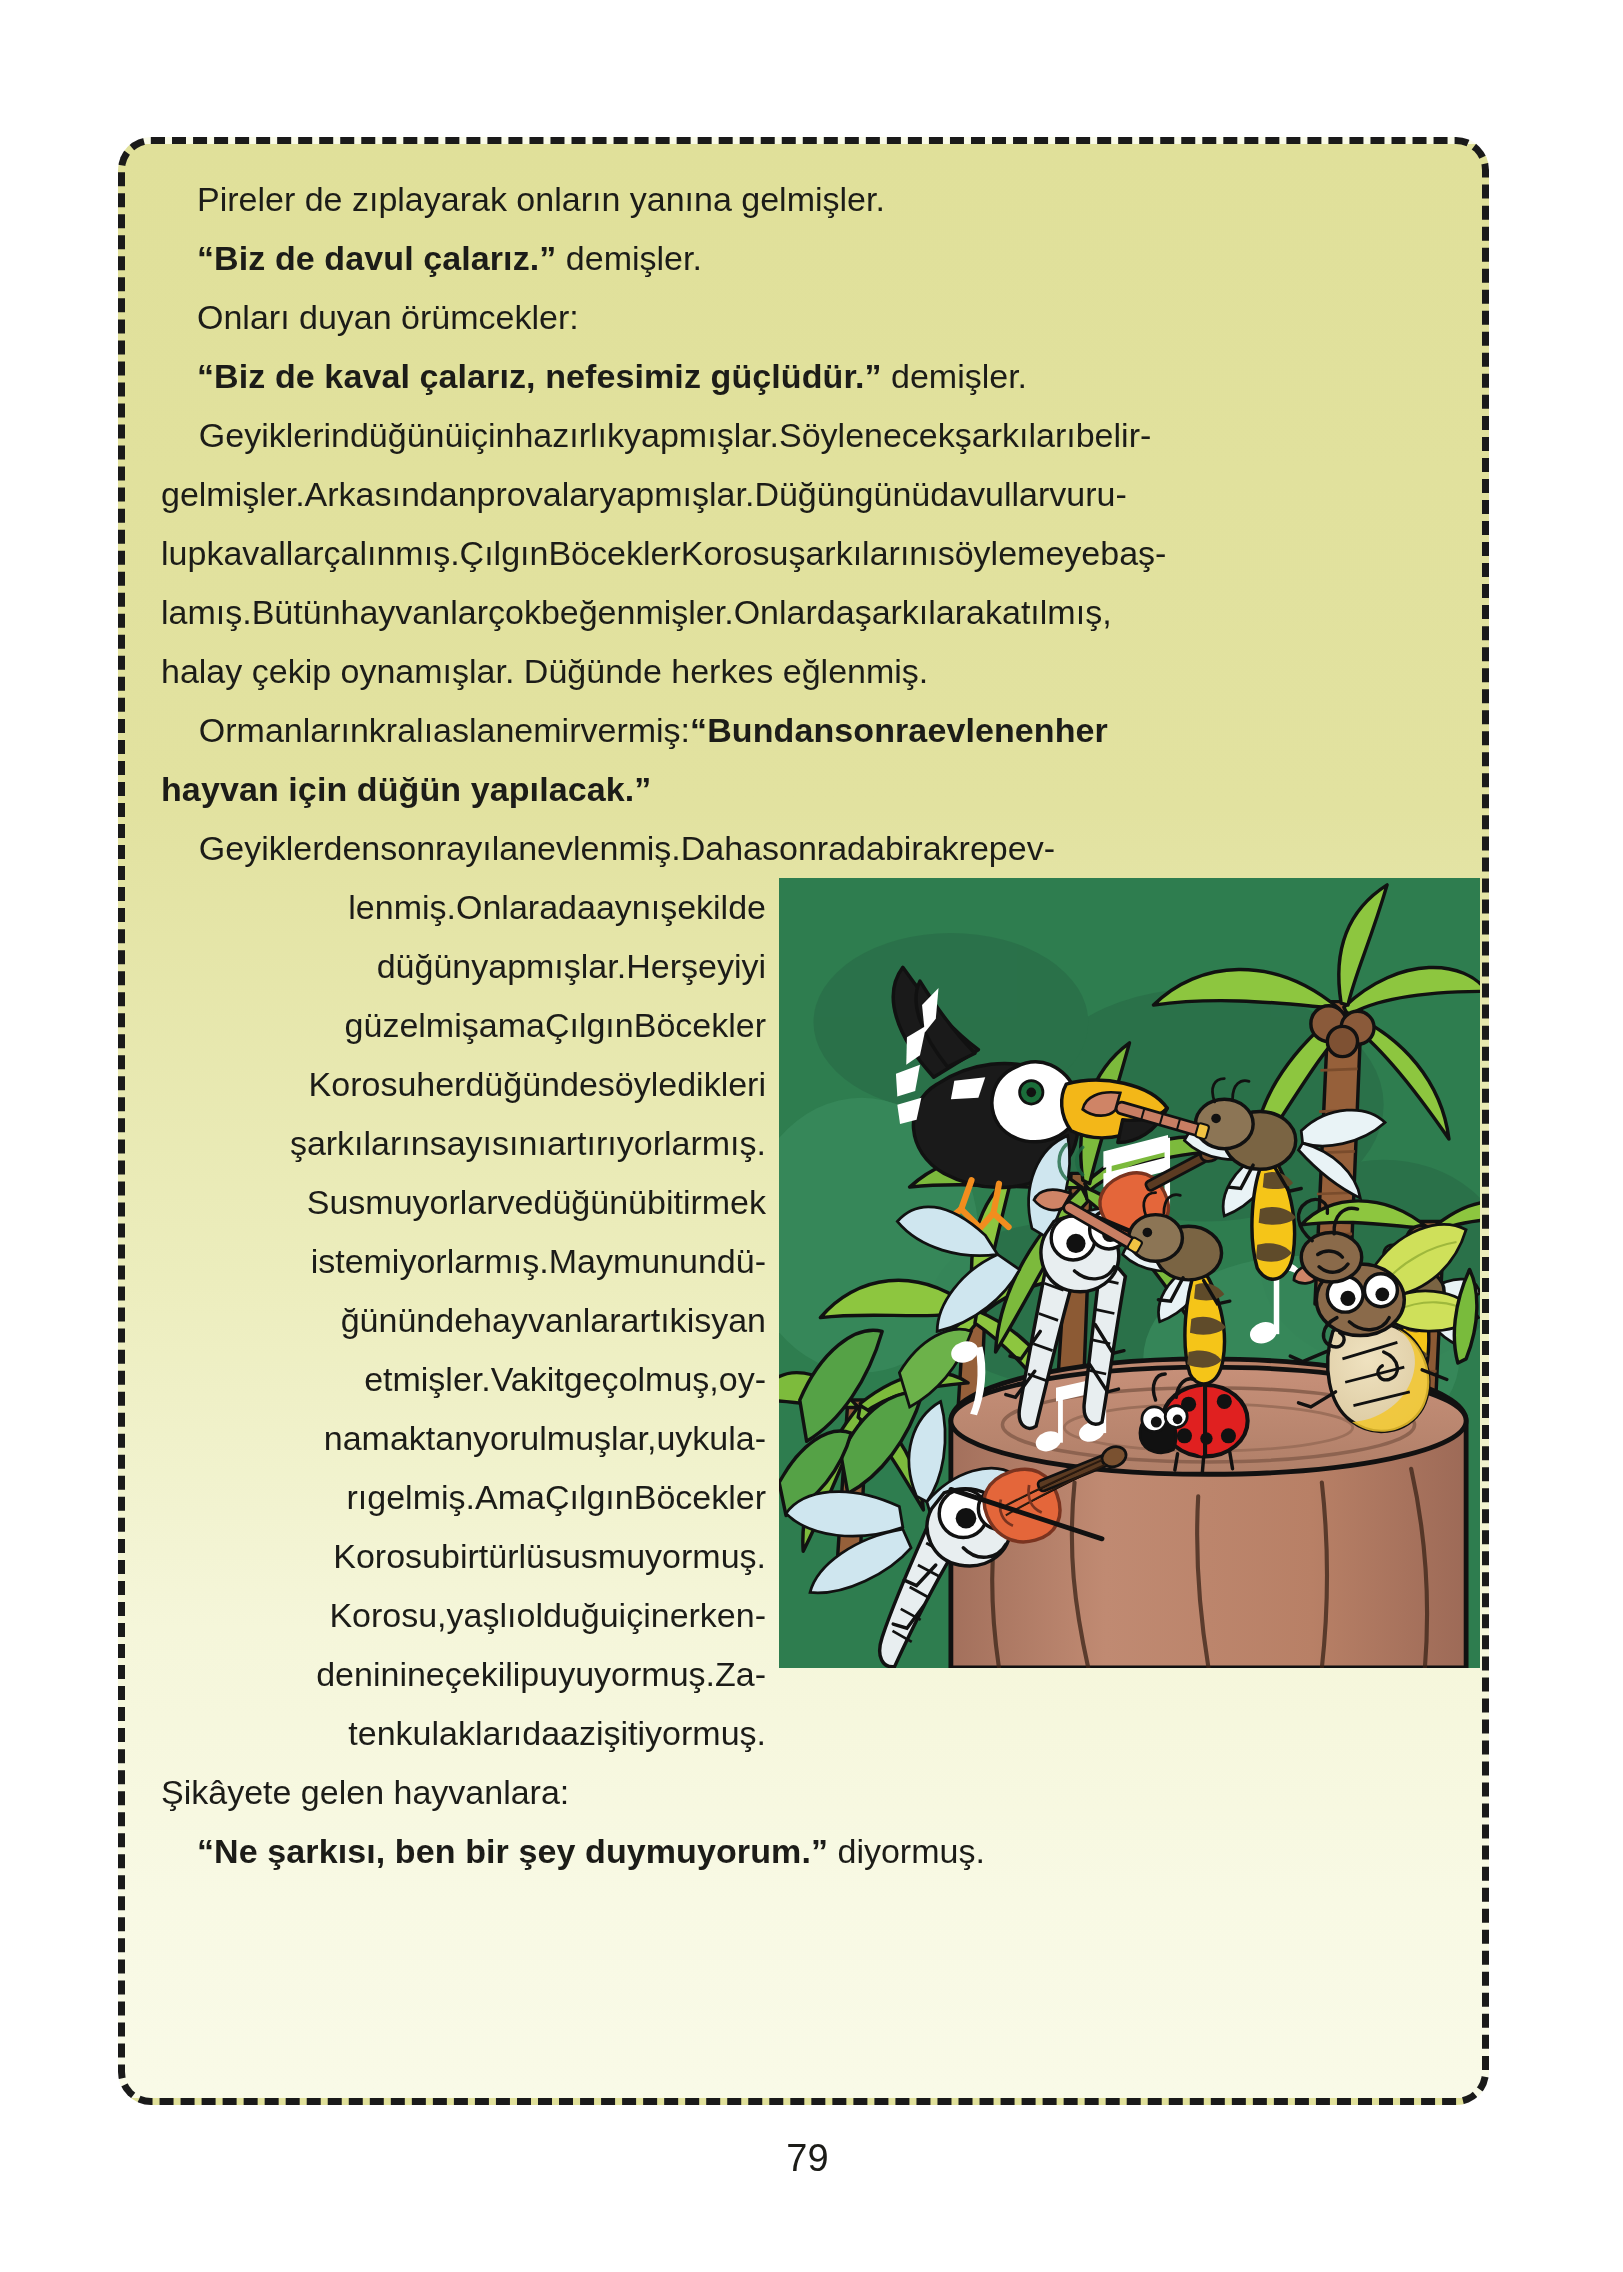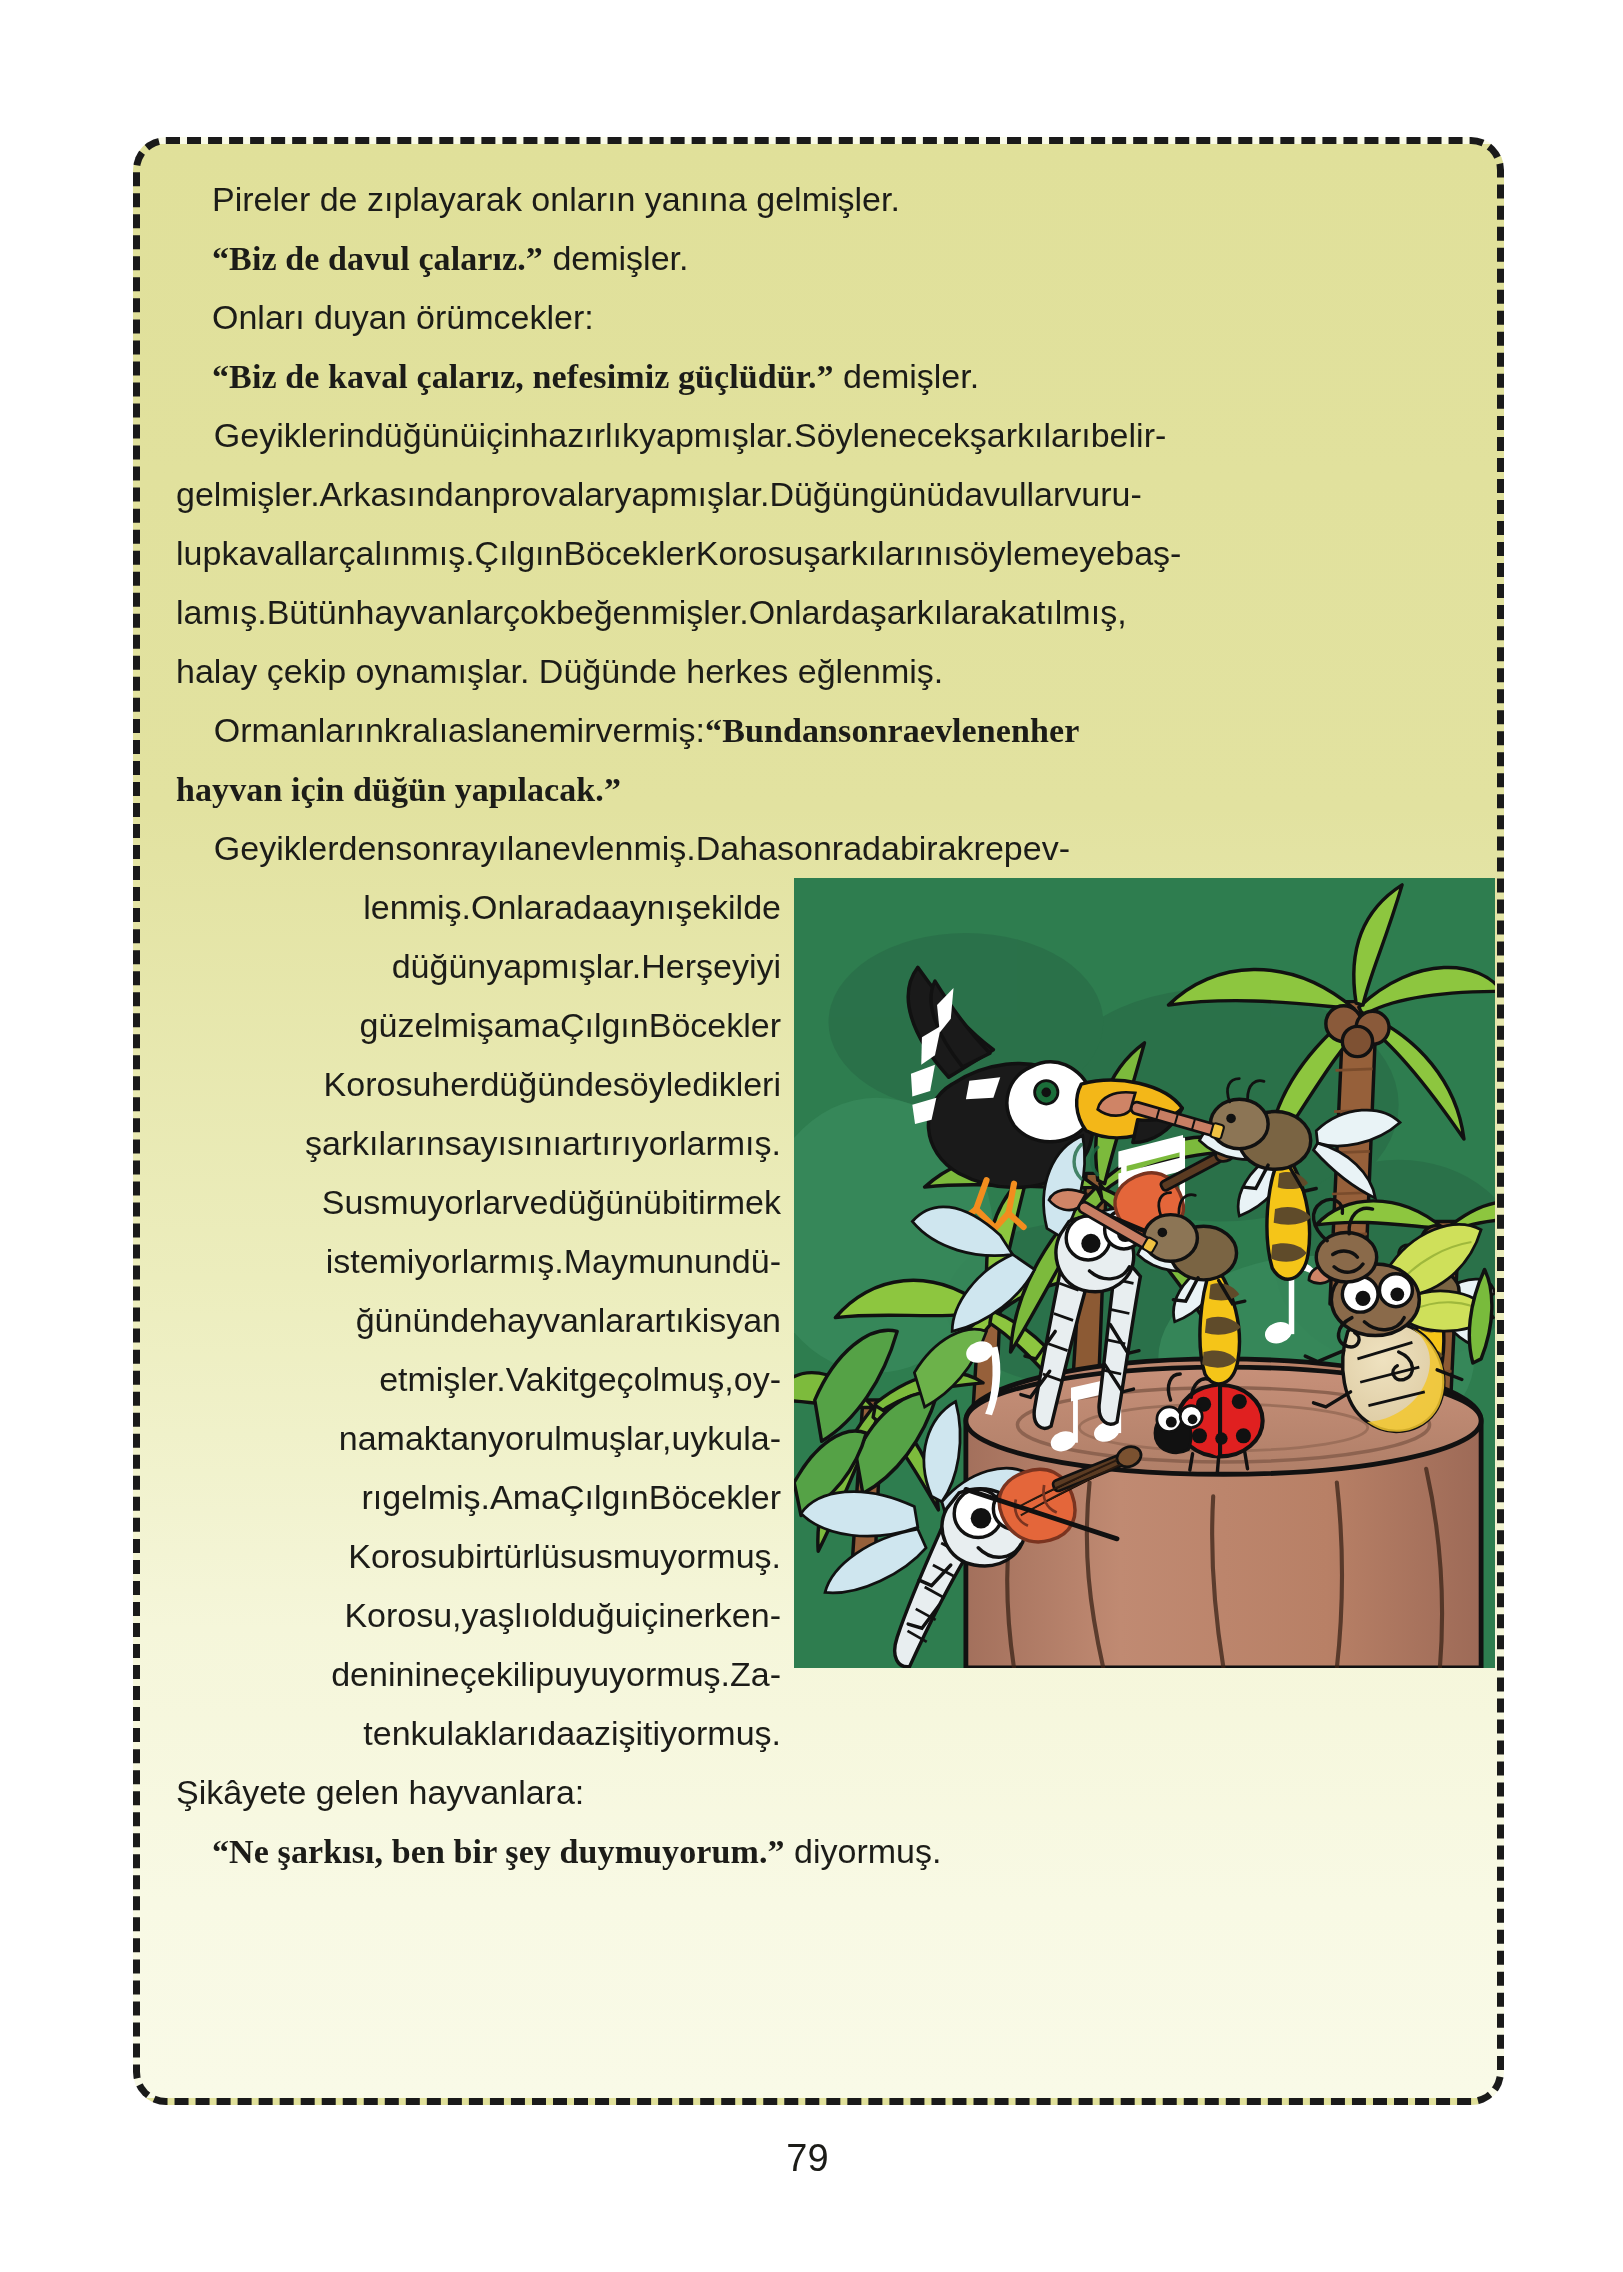--- a/index.html
+++ b/index.html
@@ -10,21 +10,21 @@
     overflow:hidden;
   }
   .page{
     position:relative;
     width:1623px;height:2273px;
     background:#ffffff;
   }
   
   .frame{
     position:absolute;
-    left:133px; top:137px;
+    left:118px; top:137px;
     width:1371px; height:1968px;
     border:7.6px dashed #1a1a1a;
     border-radius:33px;
     box-sizing:border-box;
     background:linear-gradient(to bottom,
        #e0e09a 0%,
        #e2e2a0 34%,
        #ecedbd 58%,
        #f5f6da 76%,
        #f8f9e4 90%,
@@ -39,21 +39,21 @@
   }
   .line{
     display:block;
     font-size:34px;
     line-height:59px;
     color:#1c1c18;
     white-space:pre;
     font-weight:300;
   }
   .ind{ padding-left:36px; }
-  .b{ font-weight:700; letter-spacing:0.1px;font-family:Liberation Serif, serif; }
+  .b{ font-weight:700; letter-spacing:0.1px; }
 
   
   .jline{
     display:flex;
     justify-content:flex-start;
     font-size:34px;
     line-height:59px;
     color:#1c1c18;
     font-weight:300;
     width:1278px;

